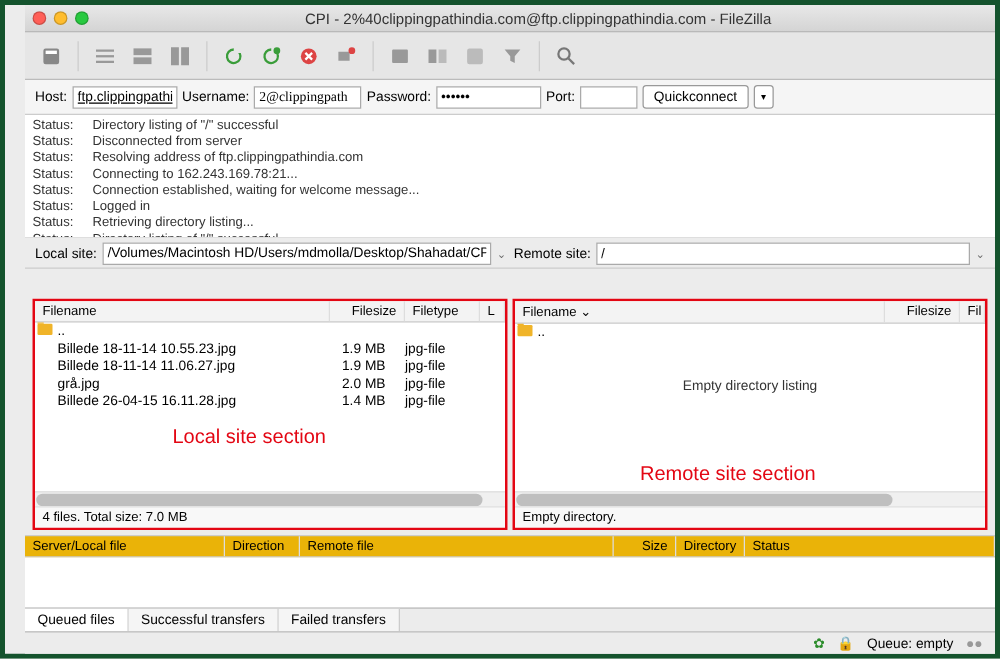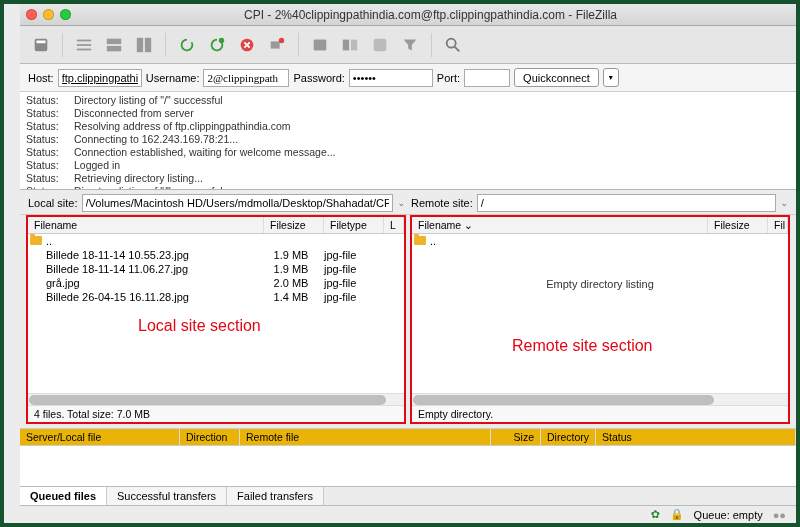--- a/index.html
+++ b/index.html
@@ -19,44 +19,44 @@
 .connrow input { font-size: 11px; padding: 1px 3px; border: 1px solid #aaa; background: #fff; height: 18px; }
 .qbtn { font-size: 11px; padding: 1px 8px; background: #fff; border: 1px solid #999; border-radius: 3px; height: 19px; }
 .ddbtn { width: 16px; height: 19px; border: 1px solid #999; background: #fff; border-radius: 3px; font-size: 8px; }
 .log { height: 98px; overflow: auto; background: #fff; border-bottom: 1px solid #b5b5b5; padding: 2px 6px; font-size: 10.5px; line-height: 13px; color: #333; }
 .log .line { display: flex; }
 .log .lbl { width: 48px; }
 .sites { display: flex; padding: 4px 8px 2px 8px; gap: 6px; background: #ececec; border-bottom: 1px solid #ccc; }
 .sitebox { display: flex; align-items: center; gap: 4px; }
 .sitebox input { font-size: 11px; padding: 1px 3px; border: 1px solid #aaa; background: #fff; height: 18px; }
 .panes { display: flex; flex: 1; gap: 4px; padding: 0 6px 4px 6px; min-height: 0; }
-.pane { flex: 1; display: flex; flex-direction: column; border: 2px solid #e30613; background: #fff; min-width: 0; position: relative; }
+.pane { flex: 1; display: flex; flex-direction: column; border: 2px solid #e30613; background: #fff; min-width: 0; position: relative; margin-top: 24px; }
 .colhdr { display: flex; background: #f3f3f3; border-bottom: 1px solid #ccc; font-size: 10.5px; }
 .colhdr .col { padding: 2px 6px; border-right: 1px solid #ddd; }
 .fname { flex: 1; }
-.fsize { width: 60px; }
+.fsize { width: 60px; text-align: right; }
 .ftype { width: 60px; }
 .fmod { width: 20px; }
 .filelist { flex: 1; overflow: auto; font-size: 11px; }
 .frow { display: flex; padding: 1px 0; align-items: center; }
 .frow .ic { width: 16px; text-align: center; }
 .frow .nm { flex: 1; padding-left: 2px; }
 .frow .sz { width: 60px; text-align: center; padding-right: 6px; }
 .frow .tp { width: 60px; }
 .frow .md { width: 20px; }
 .annot { position: absolute; color: #e30613; font-size: 16px; font-weight: 500; pointer-events: none; }
 .status { font-size: 10.5px; padding: 2px 6px; border-top: 1px solid #ddd; background: #f8f8f8; }
 .hscroll { height: 12px; background: #f0f0f0; border-top: 1px solid #ddd; }
 .hscroll .thumb { height: 10px; margin: 1px; background: #bfbfbf; border-radius: 5px; }
 .queue-hdr { display: flex; background: #eab308; border-top: 1px solid #ccc; border-bottom: 1px solid #ccc; font-size: 10.5px; }
 .queue-hdr .col { padding: 2px 6px; border-right: 1px solid #ddd; }
 .queue-body { height: 40px; background: #fff; }
 .bottom-tabs { display: flex; background: #ececec; border-top: 1px solid #bbb; }
 .btab { padding: 3px 10px; font-size: 11px; border-right: 1px solid #ccc; background: #f5f5f5; }
-.btab.active { background: #fff; font-weight: bold; }
+.btab.active { background: #fff; font-weight: normal; }
 .statusbar { display: flex; align-items: center; justify-content: flex-end; gap: 10px; padding: 2px 10px; border-top: 1px solid #bbb; background: #ececec; font-size: 11px; }
 .gear { color: #2a8c2a; }
 .empty-msg { text-align: center; padding: 30px 0; color: #333; }
 .folder-ic { display:inline-block; width:12px; height:9px; background:#f0b429; border-radius:1px; position:relative; }
 .folder-ic::before { content:""; position:absolute; top:-2px; left:0; width:5px; height:2px; background:#f0b429; border-radius:1px 1px 0 0; }
 </style>
 </head>
 <body>
 
 <div class="window">
@@ -270,21 +270,21 @@
         <div class="col fsize">Filesize</div>
         <div class="col" style="width:20px">Fil</div>
       </div>
       <div class="filelist">
         <div class="frow">
             <span class="ic"><span class="folder-ic"></span></span>
             <span class="nm">..</span>
           </div>
         <div class="empty-msg">Empty directory listing</div>
       </div>
-      <div class="annot" style="top:120px;left:100px">Remote site section</div>
+      <div class="annot" style="top:130px;left:100px">Remote site section</div>
       <div class="hscroll">
           <div class="thumb" style="width:80%"></div>
         </div>
       <div class="status">Empty directory.</div>
     </div>
   </div>
 
   <div class="queue-hdr">
     <div class="col" style="width:160px">Server/Local file</div>
     <div class="col" style="width:60px">Direction</div>

